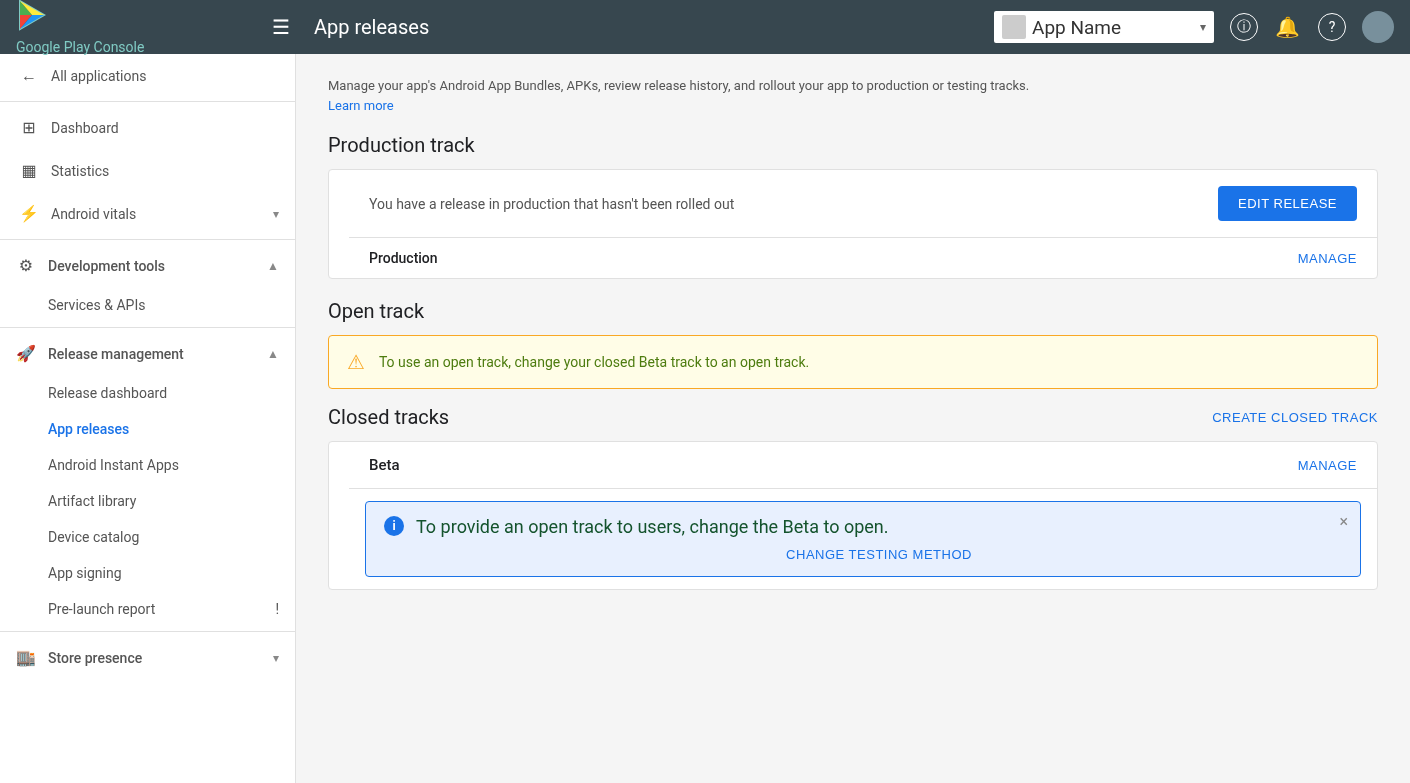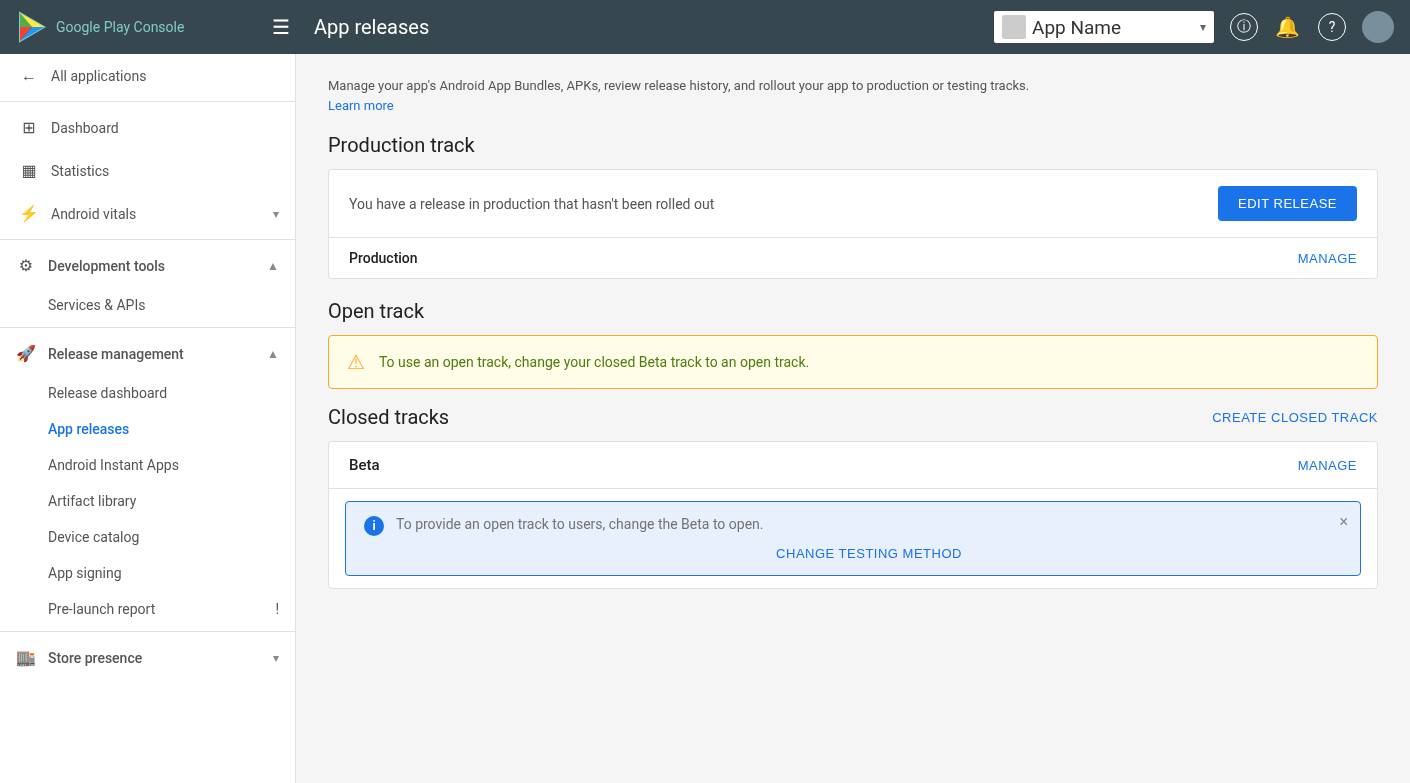--- a/index.html
+++ b/index.html
@@ -3,21 +3,21 @@
   <meta charset="utf-8">
   <style>
     * { box-sizing: border-box; margin: 0; padding: 0; }
     body { font-family: Roboto, Arial, sans-serif; font-size: 14px; color: #333; display: flex; flex-direction: column; height: 783px; overflow: hidden; }
 
     
     .top-header {
       display: flex; align-items: center; background: #37474f; color: #fff;
       height: 54px; padding: 0 16px; gap: 16px; flex-shrink: 0; z-index: 10;
     }
-    .top-header .logo-area { display: flex; align-items: center; gap: 8px; width: 240px; }
+    .top-header .logo-area { display: flex; align-items: flex-start; gap: 8px; width: 240px; flex-direction: column; }
     .top-header .logo-icon { width: 32px; height: 32px; }
     .top-header .logo-text { font-size: 14px; color: #fff; }
     .top-header .logo-text span { color: #80cbc4; }
     .top-header .hamburger { font-size: 20px; cursor: pointer; margin-right: 8px; }
     .top-header .page-title { font-size: 20px; font-weight: 400; flex: 1; }
     .top-header .app-selector {
       display: flex; align-items: center; background: #fff; border-radius: 2px;
       padding: 4px 8px; gap: 6px; min-width: 220px; cursor: pointer;
     }
     .top-header .app-selector .app-icon-box { width: 24px; height: 24px; background: #ccc; border-radius: 2px; }
@@ -48,21 +48,21 @@
 
     
     .main-content { flex: 1; background: #f5f5f5; overflow-y: auto; padding: 24px 32px; }
 
     .intro-text { font-size: 13px; color: #555; margin-bottom: 4px; }
     .learn-more { color: #1a73e8; font-size: 13px; text-decoration: none; cursor: pointer; }
 
     .section-title { font-size: 20px; font-weight: 400; color: #202124; margin: 20px 0 12px; }
 
     
-    .card { background: #fff; border-radius: 4px; border: 1px solid #e0e0e0; margin-bottom: 16px; }
+    .card { background: #fff; border-radius: 4px; border: 1px solid #e0e0e0; margin-bottom: 16px; padding-left: 20px; }
 
     
     .production-card { display: flex; align-items: center; padding: 16px 20px; gap: 16px; }
     .production-card .msg { flex: 1; color: #555; font-size: 14px; }
     .btn-primary {
       background: #1a73e8; color: #fff; border: none; padding: 10px 20px;
       font-size: 13px; font-weight: 500; border-radius: 4px; cursor: pointer; letter-spacing: 0.5px;
       text-transform: uppercase;
       margin-left: 36px;
     }
@@ -84,21 +84,21 @@
     .beta-title { font-weight: 500; font-size: 15px; color: #202124; }
     .beta-release-info { display: flex; align-items: center; gap: 24px; padding: 12px 20px; border-bottom: 1px solid #e0e0e0; font-size: 13px; color: #555; }
 
     
     .info-banner {
       border: 1px solid #1a73e8; border-radius: 4px; background: #e8f0fe;
       padding: 14px 18px; margin: 12px 16px; position: relative;
       display: flex; flex-direction: column; gap: 10px;
     }
     .info-banner-row { display: flex; align-items: flex-start; gap: 12px; }
-    .info-text { font-size: 14px; color: #737373; }
+    .info-text { font-size: 18px; color: #14532d; }
     .info-close { position: absolute; top: 10px; right: 12px; cursor: pointer; color: #888; font-size: 16px; }
     .change-method-btn { color: #1a73e8; background: none; border: none; font-size: 13px; font-weight: 500; cursor: pointer; text-transform: uppercase; letter-spacing: 0.5px; padding-left: 32px; }
 
     
     .info-circle {
       width: 20px; height: 20px; border-radius: 50%; background: #1a73e8;
       color: #fff; display: flex; align-items: center; justify-content: center;
       font-size: 12px; font-weight: 700; flex-shrink: 0;
     }
 

